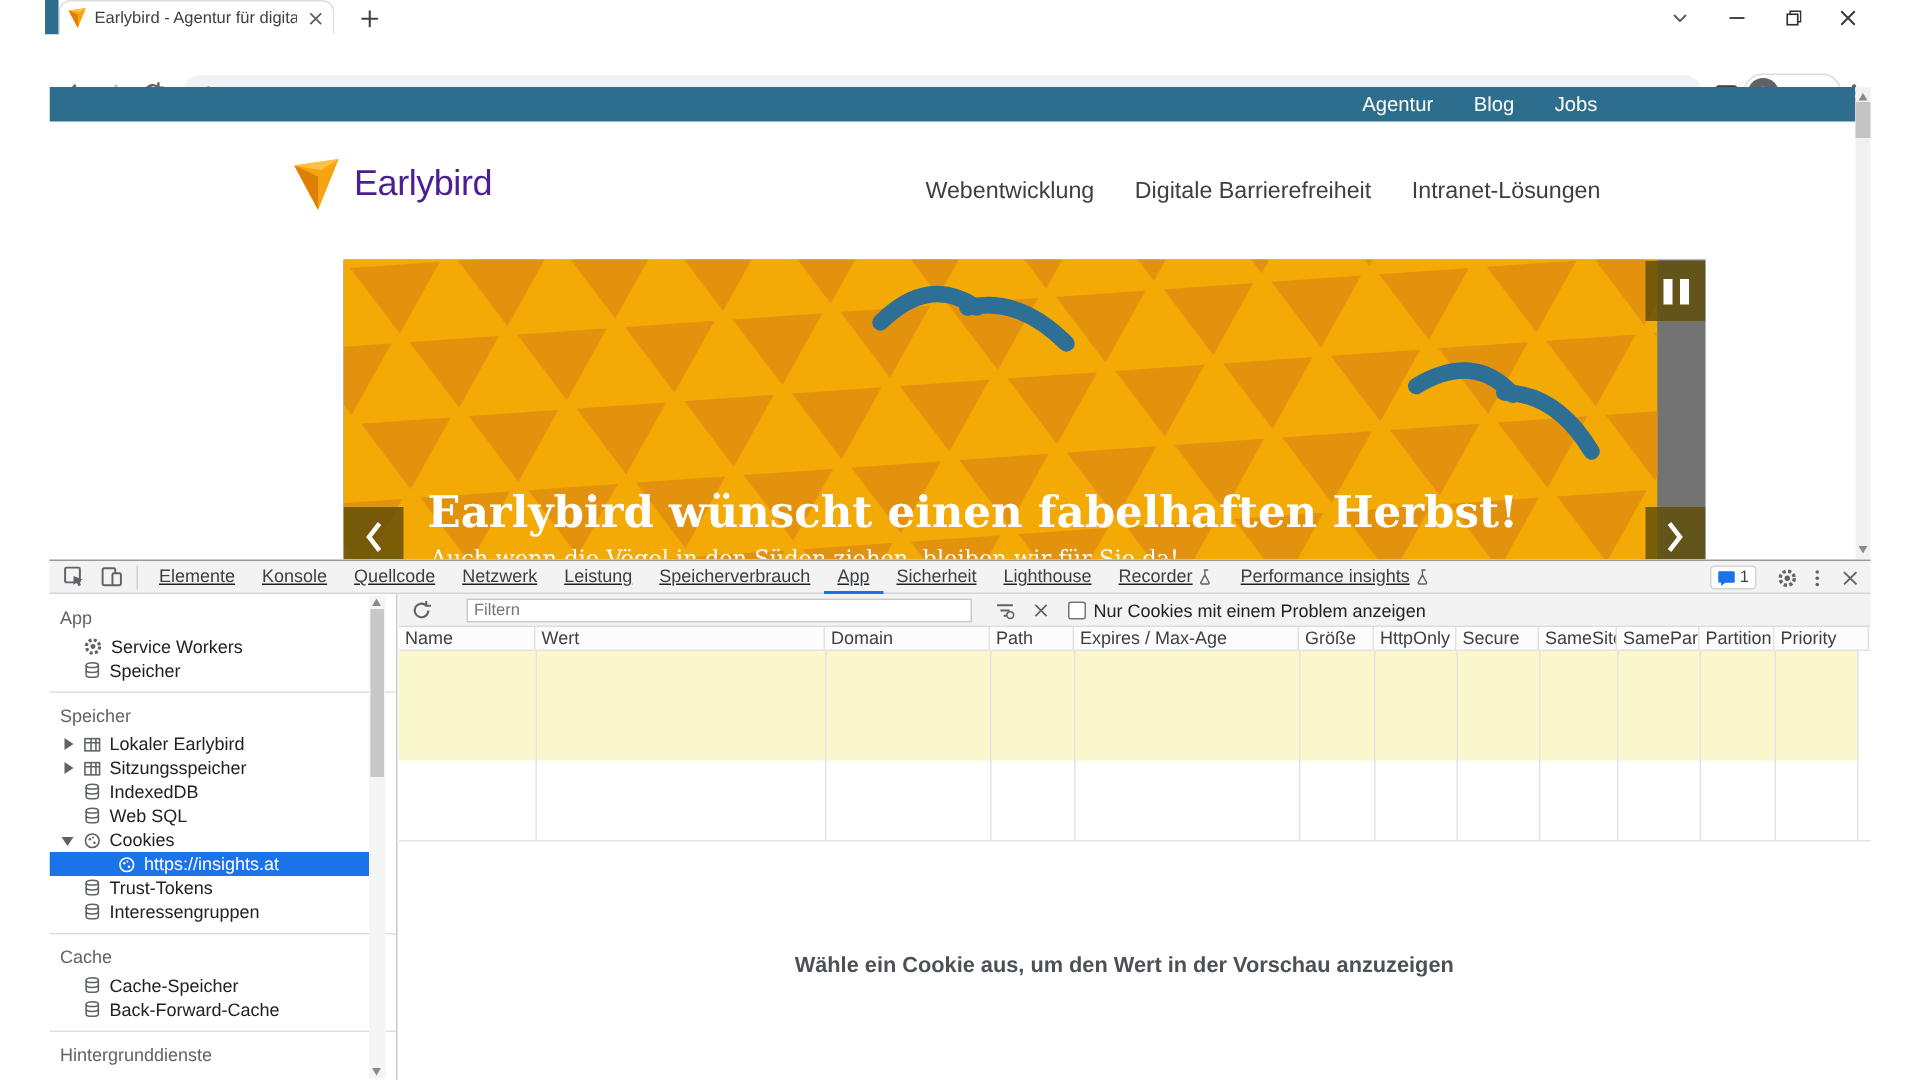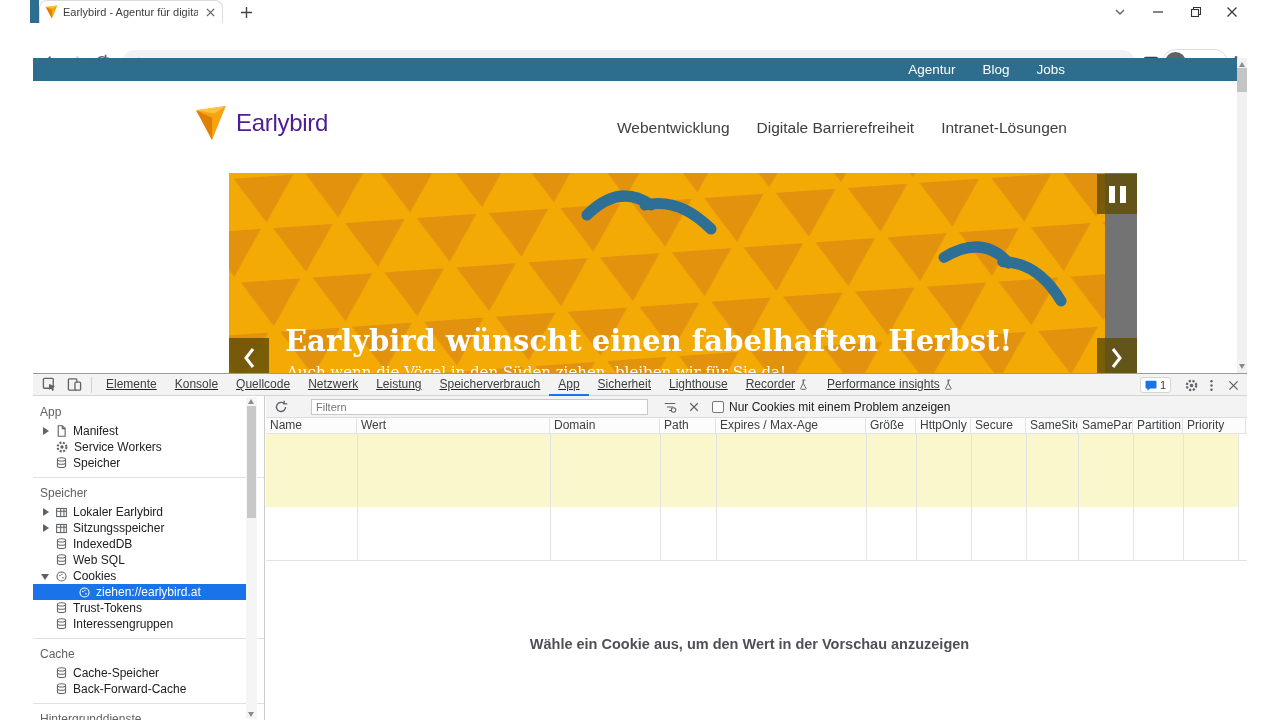--- a/index.html
+++ b/index.html
@@ -362,30 +362,20 @@
         <svg width="11" height="11" viewBox="0 0 12 12">
             <path d="M1.5 1.5l9 9M10.5 1.5l-9 9" stroke="#5f6368" stroke-width="1.4"></path>
           </svg>
       </button>
     </div>
 
     <div class="dt-sidebar">
       <div class="sec-title">App</div>
 
       <div class="dt-row">
-        <i class="arr-r"></i>
-        <span class="icon">
-          <svg width="13" height="14" viewBox="0 0 16 16">
-              <path d="M4 1.5h5l3.5 3.5v9.5H4z" fill="none" stroke="currentColor" stroke-width="1.4"></path>
-              <path d="M9 1.5V5h3.5" fill="none" stroke="currentColor" stroke-width="1.4"></path>
-            </svg>
-        </span>
-        <span>Manifest</span>
-      </div>
-      <div class="dt-row">
         <span class="icon">
           <svg width="14" height="14" viewBox="0 0 16 16">
               <circle cx="8" cy="8" r="5" fill="none" stroke="currentColor" stroke-width="2.4" stroke-dasharray="2.3 1.7"></circle>
               <circle cx="8" cy="8" r="1.9" fill="currentColor"></circle>
             </svg>
         </span>
         <span>Service Workers</span>
       </div>
       <div class="dt-row">
         <span class="icon">
@@ -455,21 +445,21 @@
       </div>
       <div class="dt-row child-row selected">
         <span class="icon">
           <svg width="13" height="13" viewBox="0 0 16 16">
               <circle cx="8" cy="8" r="5.6" fill="none" stroke="currentColor" stroke-width="1.3"></circle>
               <circle cx="6" cy="6.8" r="1" fill="currentColor"></circle>
               <circle cx="9.8" cy="9.6" r="1" fill="currentColor"></circle>
               <circle cx="8.6" cy="5.4" r=".8" fill="currentColor"></circle>
             </svg>
         </span>
-        <span>ziehen://earlybird.at</span>
+        <span>https://insights.at</span>
       </div>
       <div class="dt-row">
         <span class="icon">
           <svg width="13" height="14" viewBox="0 0 16 16">
               <ellipse cx="8" cy="3.6" rx="5" ry="2" fill="none" stroke="currentColor" stroke-width="1.3"></ellipse>
               <path d="M3 3.6v4c0 1.1 2.2 2 5 2s5-.9 5-2v-4" fill="none" stroke="currentColor" stroke-width="1.3"></path>
               <path d="M3 7.6v4c0 1.1 2.2 2 5 2s5-.9 5-2v-4" fill="none" stroke="currentColor" stroke-width="1.3"></path>
             </svg>
         </span>
         <span>Trust-Tokens</span>

